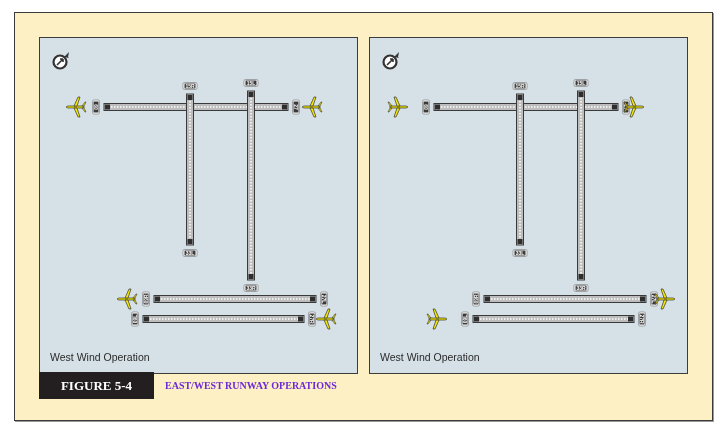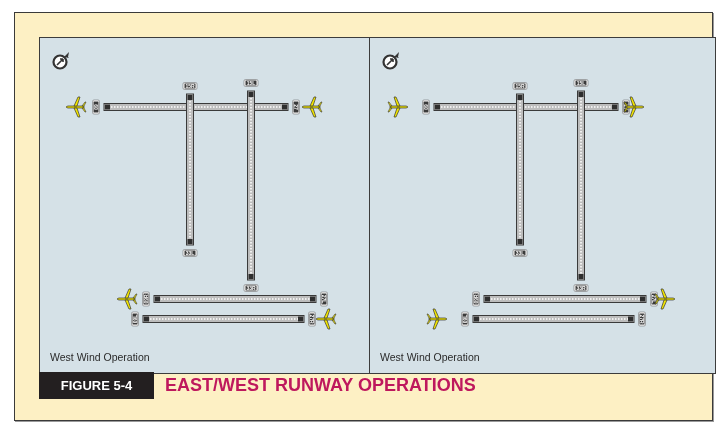--- a/index.html
+++ b/index.html
@@ -1,25 +1,25 @@
 <!DOCTYPE html>
 <html><head>
 <meta charset="utf-8">
 <style>
   html, body { margin:0; padding:0; background:#ffffff; }
   body { width:727px; height:436px; position:relative; overflow:hidden; font-family:"Liberation Sans", sans-serif; }
   .outer { position:absolute; left:14px; top:12px; width:697px; height:407px; background:#fdf0c4; border:1px solid #3a3a3a; box-shadow:1px 1px 0 #9a9a9a; }
-  .panel { position:absolute; top:24px; width:317px; height:335px; background:#d5e1e7; border:1px solid #3c3c3c;padding-left:28px; }
+  .panel { position:absolute; top:24px; width:317px; height:335px; background:#d5e1e7; border:1px solid #3c3c3c; }
   .panel.left { left:24px; }
   .panel.right { left:354px; }
   .panel svg { position:absolute; left:0; top:0; }
   .panel-caption { position:absolute; left:10px; bottom:10px; font-size:10.5px; color:#2a2a2a; }
-  .fig-bar { position:absolute; left:24px; top:359px; height:27px; display:flex; align-items:center; }
+  .fig-bar { position:absolute; left:24px; top:359px; height:27px; display:flex; align-items:center;font-family:Liberation Serif, serif; }
   .fig-num { background:#231f20; color:#ffffff; font-weight:bold; font-size:13px; height:27px; width:115px; display:flex; align-items:center; justify-content:center; }
-  .fig-title { color:#be185d; font-weight:bold; font-size:18px; margin-left:11px; }
+  .fig-title { color:#6d28d9; font-weight:bold; font-size:10px; margin-left:11px; }
   .rwy-label { font-family:"Liberation Sans", sans-serif; font-size:5px; font-weight:bold; fill:#222; }
 </style>
 </head>
 <body>
 
 <div class="outer">
 
   <div class="panel left">
     <svg class="airfield" width="317" height="335">
         <g transform="translate(20,24)">

